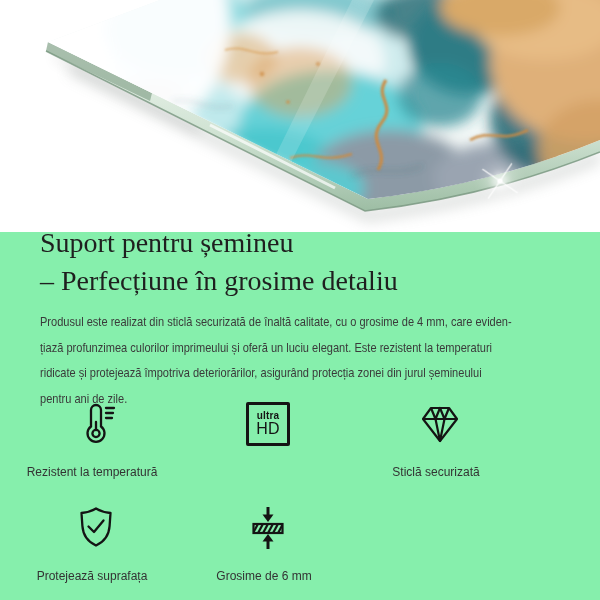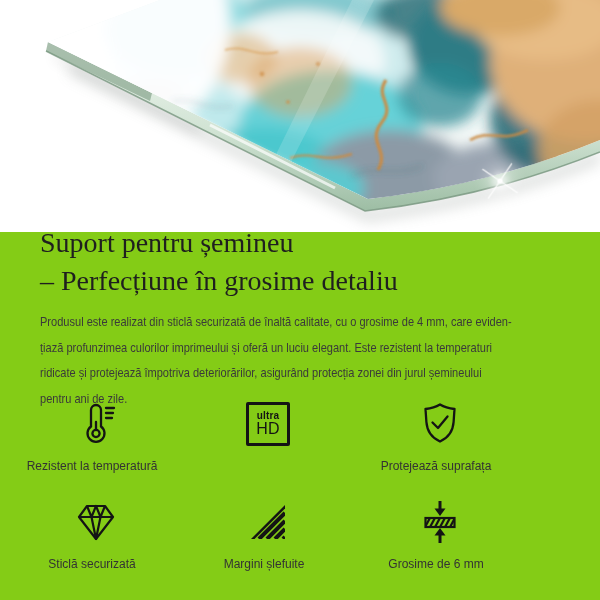--- a/index.html
+++ b/index.html
@@ -1,31 +1,31 @@
 <!DOCTYPE html>
 <html lang="ro"><head>
 <meta charset="utf-8">
 <style>
   html,body{margin:0;padding:0;background:#ffffff;}
-  .page{position:relative;width:600px;height:600px;background:#84cc16;overflow:hidden;
+  .page{position:relative;width:600px;height:600px;background:#86efac;overflow:hidden;
         font-family:"Liberation Sans","DejaVu Sans",sans-serif;color:#333;}
   .hero{position:absolute;top:0;left:0;width:600px;height:232px;}
   .heading{position:absolute;top:224px;left:40px;width:540px;
            font-family:"Liberation Serif","DejaVu Serif",serif;font-weight:400;
            font-size:28px;line-height:38px;color:#1f1f1f;}
   .heading div{white-space:nowrap;}
   .desc{position:absolute;top:309px;left:40px;width:640px;
         font-size:13px;line-height:25.5px;color:#3a3a3a;
         transform:scaleX(.85);transform-origin:0 0;}
   .desc div{white-space:nowrap;}
   .features{position:absolute;top:398px;left:6px;width:516px;
             display:grid;grid-template-columns:172px 172px 172px;row-gap:22px;}
   .feature{display:flex;flex-direction:column;align-items:center;}
   .icon-wrap{height:52px;display:flex;align-items:center;justify-content:center;padding-left:8px;}
-  .feature-label{margin-top:9px;font-size:12px;line-height:15px;color:#333;text-align:center;}
+  .feature-label{margin-top:15px;font-size:12px;line-height:15px;color:#333;text-align:center;}
   .uhd-box{width:38px;height:38px;border:3px solid #141414;border-radius:2px;
            display:flex;flex-direction:column;align-items:center;justify-content:center;color:#141414;}
   .uhd-top{font-size:10px;font-weight:bold;line-height:10px;letter-spacing:.2px;}
   .uhd-bottom{font-size:16px;font-weight:normal;line-height:16px;letter-spacing:.3px;}
   svg{display:block;}
 </style>
 </head>
 <body>
 
 <div class="page">
@@ -155,59 +155,40 @@
       <div class="icon-wrap">
         <div class="uhd-box">
           <div class="uhd-top">ultra</div>
           <div class="uhd-bottom">HD</div>
         </div>
       </div>
     </div>
 
     <div class="feature">
       <div class="icon-wrap">
-        <svg width="48" height="48" viewBox="0 0 48 48" fill="none" stroke="#141414" stroke-width="2.3" stroke-linecap="round" stroke-linejoin="round">
-          <path d="M24,4.5 C28,7 33,8.5 38.5,9 L37.6,22 C36.9,32 31,38.3 24,41.5 C17,38.3 11.1,32 10.4,22 L9.5,9 C15,8.5 20,7 24,4.5 Z"></path>
-          <polyline points="16.5,22.5 22,28 31.5,16.5"></polyline>
-        </svg>
-      </div>
-      <div class="feature-label">Protejează suprafața</div>
-    </div>
-
-    <div class="feature">
-      <div class="icon-wrap">
         <svg width="48" height="48" viewBox="0 0 48 48" fill="none" stroke="#141414" stroke-width="2.2" stroke-linejoin="round">
           <path d="M7,19 L15,8 H33 L41,19 L24,41 Z"></path>
           <path d="M7,19 H41"></path>
           <path d="M15,8 L19.5,19 L24,8 L28.5,19 L33,8"></path>
           <path d="M19.5,19 L24,41 L28.5,19"></path>
         </svg>
       </div>
       <div class="feature-label">Sticlă securizată</div>
     </div>
 
     <div class="feature">
       <div class="icon-wrap">
-        <svg width="48" height="48" viewBox="0 0 48 48">
-          <defs>
-            <clipPath id="triClip">
-                <polygon points="7,41 41,41 41,7"></polygon>
-              </clipPath>
-          </defs>
-          <g clip-path="url(#triClip)" stroke="#141414" fill="none">
-            <line x1="5" y1="43" x2="43" y2="5" stroke-width="5"></line>
-            <line x1="15" y1="41" x2="41" y2="15" stroke-width="4"></line>
-            <line x1="23" y1="41" x2="41" y2="23" stroke-width="4"></line>
-            <line x1="31" y1="41" x2="41" y2="31" stroke-width="4"></line>
-            <line x1="39" y1="41" x2="41" y2="39" stroke-width="4"></line>
-          </g>
-        </svg>
-      </div>
-      <div class="feature-label">Margini șlefuite</div>
-    </div>
+        <svg width="48" height="48" viewBox="0 0 48 48" fill="none" stroke="#141414" stroke-width="2.3" stroke-linecap="round" stroke-linejoin="round">
+          <path d="M24,4.5 C28,7 33,8.5 38.5,9 L37.6,22 C36.9,32 31,38.3 24,41.5 C17,38.3 11.1,32 10.4,22 L9.5,9 C15,8.5 20,7 24,4.5 Z"></path>
+          <polyline points="16.5,22.5 22,28 31.5,16.5"></polyline>
+        </svg>
+      </div>
+      <div class="feature-label">Protejează suprafața</div>
+    </div>
+
 
     <div class="feature">
       <div class="icon-wrap">
         <svg width="48" height="48" viewBox="0 0 48 48">
           <defs>
             <clipPath id="barClip">
                 <rect x="10" y="20.5" width="28" height="8"></rect>
               </clipPath>
           </defs>
           <line x1="24" y1="3" x2="24" y2="11" stroke="#141414" stroke-width="3"></line>

